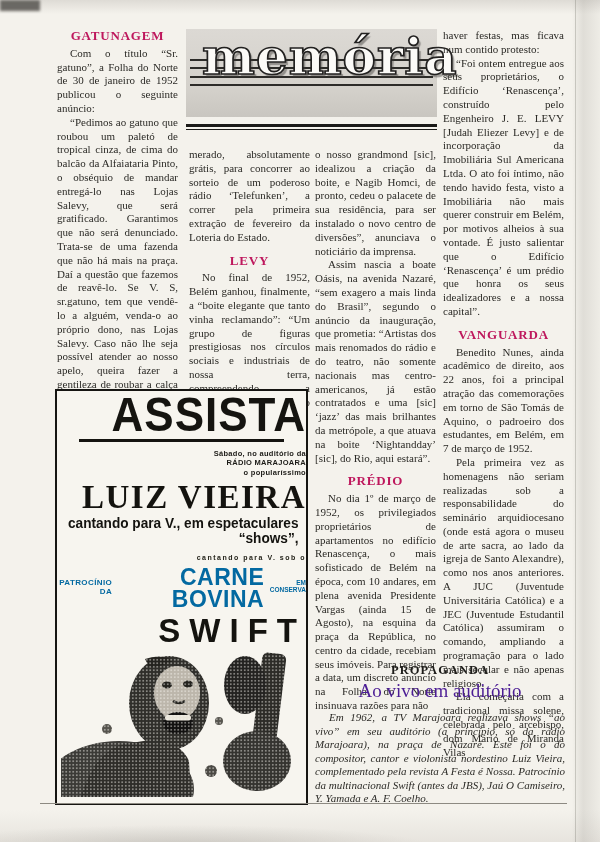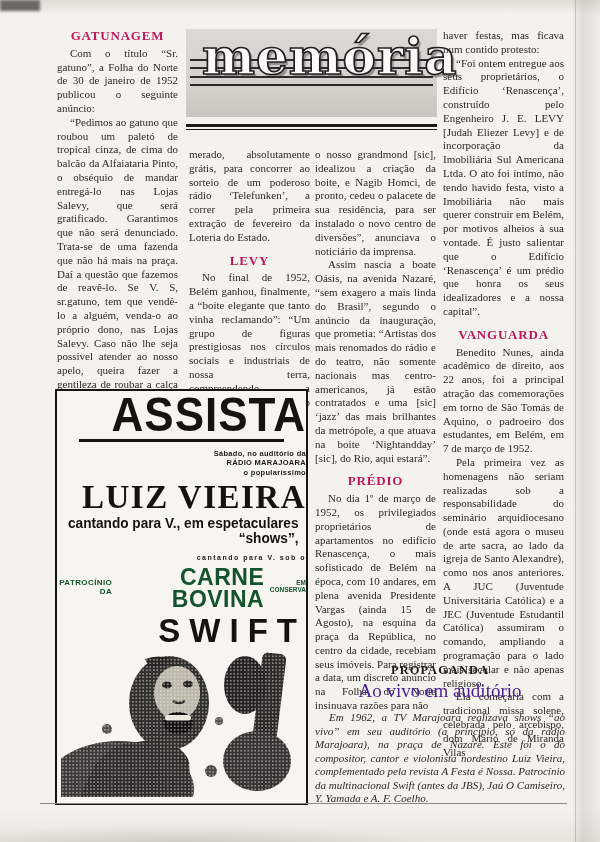--- a/index.html
+++ b/index.html
@@ -46,21 +46,21 @@
     font-family:"Liberation Sans", sans-serif;}
   .ad-headline{font-weight:bold;font-size:44px;line-height:42px;letter-spacing:1px;margin-top:3px;
     color:#151410;transform:scaleY(1.08);}
   .ad-underline{width:82%;height:2.5px;background:#151410;margin:3px auto 7px auto;}
   .ad-small{font-size:7.5px;font-weight:bold;line-height:9.5px;color:#1c1b17;letter-spacing:.3px;}
   .ad-name{font-family:"Liberation Serif", serif;font-weight:bold;font-size:33px;line-height:33px;
     letter-spacing:1.5px;margin-top:4px;color:#14130f;}
   .ad-shows{font-weight:bold;font-size:14.5px;line-height:15px;margin-top:2px;color:#14130f;
     transform:scaleX(.94);}
   .ad-tiny{font-size:7px;font-weight:bold;letter-spacing:1.5px;margin-top:8px;color:#232219;}
-  .ad-sponsor{display:flex;align-items:baseline;justify-content:center;gap:3px;margin-top:5px;color:#14532d;}
+  .ad-sponsor{display:flex;align-items:baseline;justify-content:center;gap:3px;margin-top:5px;color:#0369a1;}
   .ad-sponsor .pre{font-size:8px;font-weight:900;letter-spacing:.4px;}
   .ad-sponsor .main{font-size:23px;font-weight:900;letter-spacing:.5px;line-height:22px;}
   .ad-sponsor .suf{font-size:6.5px;font-weight:bold;}
   .ad-brand{font-size:33px;font-weight:900;letter-spacing:9px;line-height:34px;margin-top:4px;color:#14130f;}
   .ad-photo{width:242px;height:146px;margin:3px auto 0 auto;position:relative;}
   .ad-photo .halftone{position:absolute;inset:0;
     background-image:radial-gradient(rgba(247,245,239,.45) .8px, rgba(0,0,0,0) 1px);
     background-size:3.5px 3.5px;}
 
   

